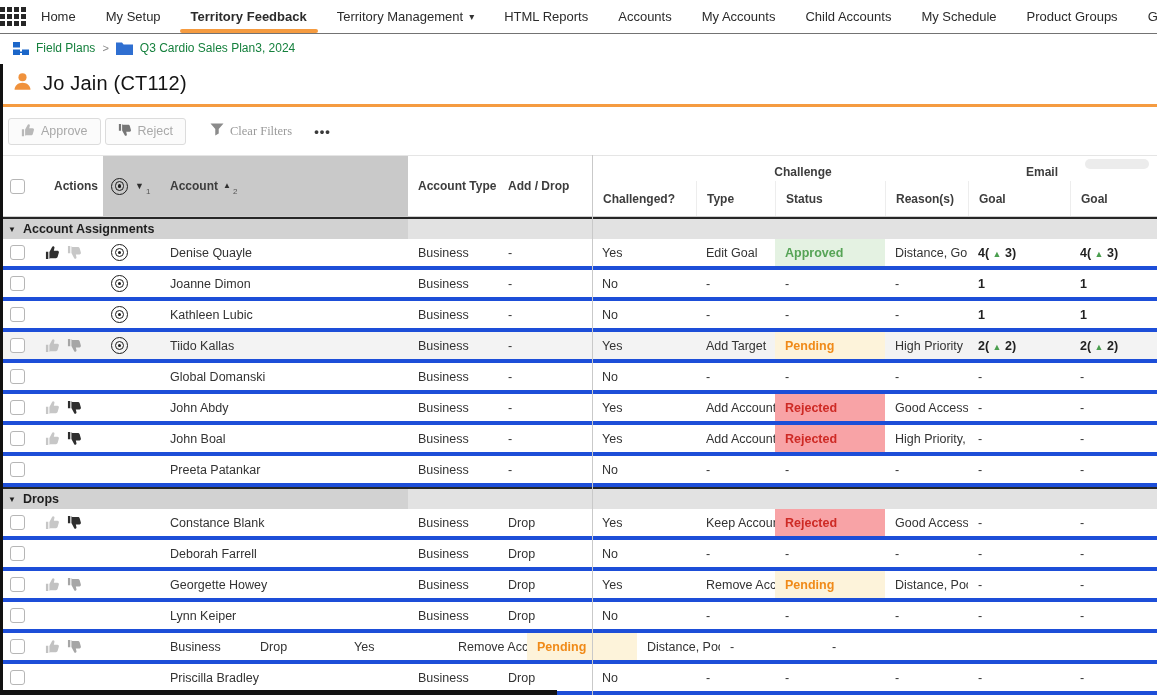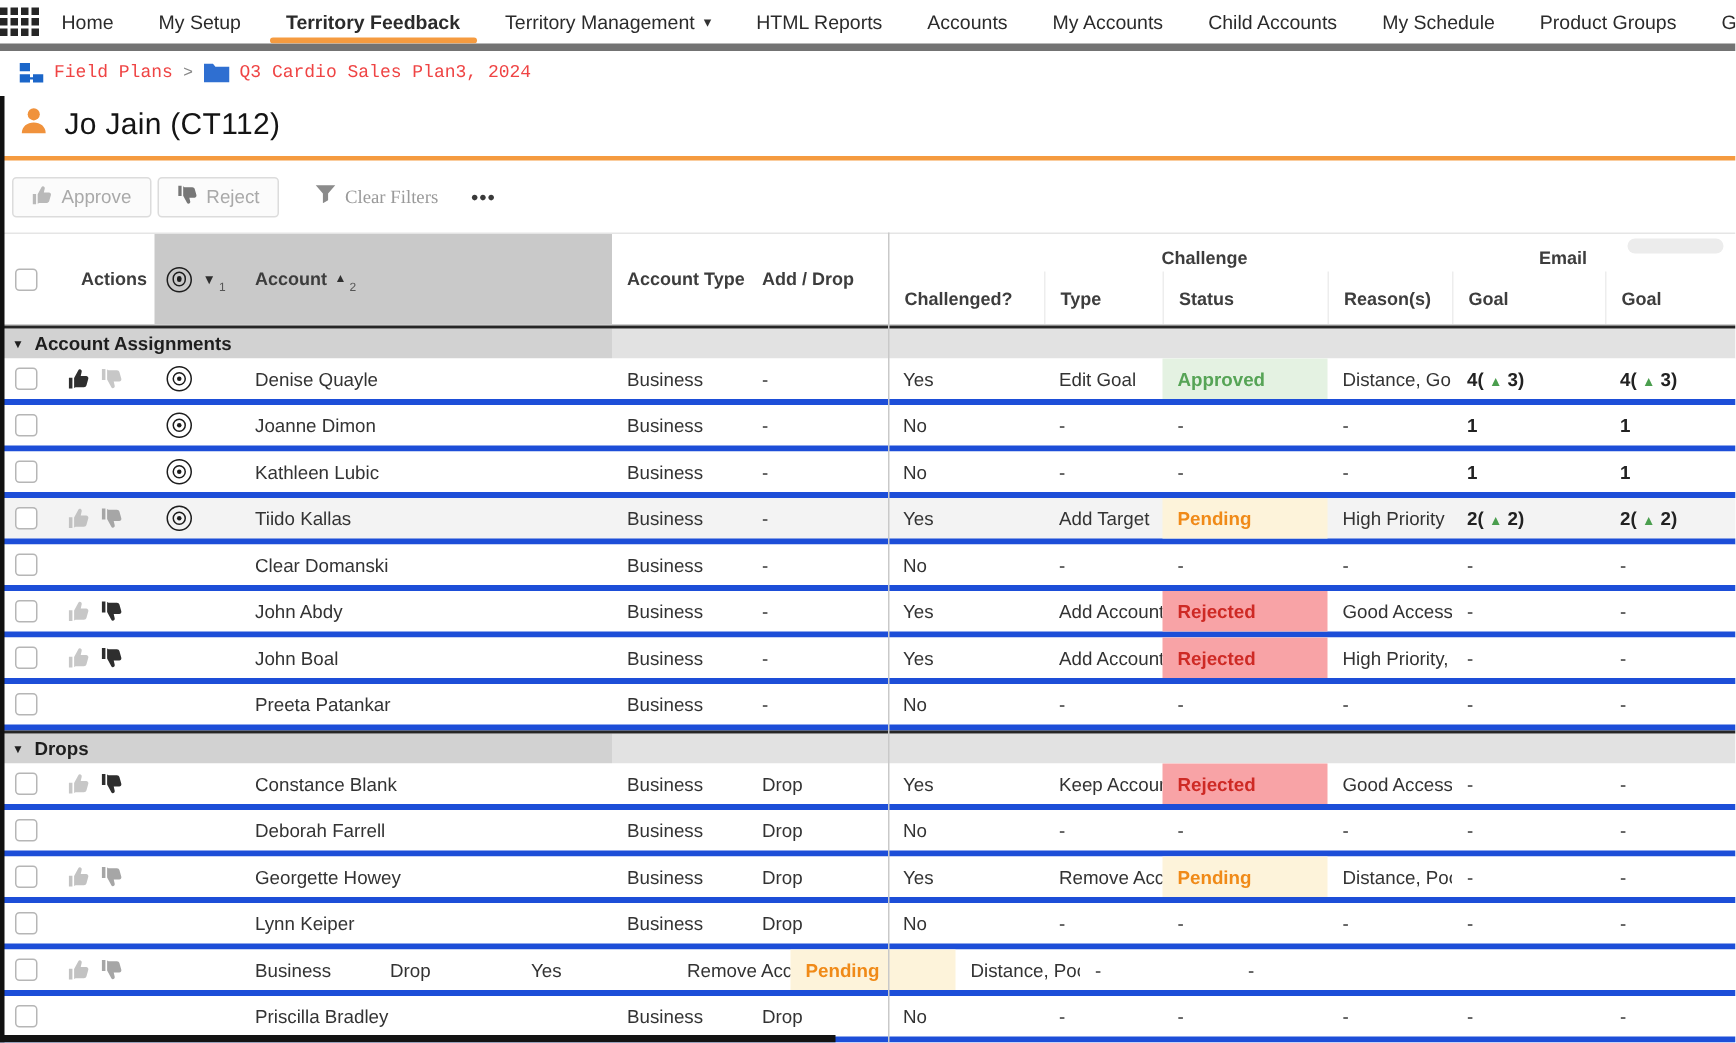--- a/index.html
+++ b/index.html
@@ -1,36 +1,36 @@
 <!DOCTYPE html>
 <html><head>
 <meta charset="utf-8">
 <style>
   * { margin:0; padding:0; box-sizing:border-box; }
   html,body { width:1157px; height:695px; overflow:hidden; background:#fff;
     font-family:"Liberation Sans", sans-serif; color:#333; }
   .app { position:relative; width:1157px; height:695px; background:#fff; }
 
   
-  .topnav { height:34px; display:flex; align-items:stretch; border-bottom:5px solid #737373;
+  .topnav { height:34px; display:flex; align-items:stretch; border-bottom:1px solid #737373;
     background:#fff; white-space:nowrap; overflow:hidden; }
   .waffle { width:44px; display:flex; align-items:center; justify-content:center; cursor:pointer; }
   .waffle-grid { display:grid; grid-template-columns:repeat(4,5px); grid-template-rows:repeat(3,5px); gap:2px; }
   .waffle-grid i { background:#262626; }
   .tab { position:relative; display:flex; align-items:center; padding:0 15px; font-size:13px;
     color:#2b2b2b; cursor:pointer; }
   .tab.active { font-weight:700; }
   .tab.active::after { content:""; position:absolute; left:4px; right:4px; bottom:0; height:4px;
     background:#f59b40; border-radius:2px; }
   .tabcaret { font-size:10px; margin-left:6px; color:#333; }
 
   
   .crumbs { height:28px; display:flex; align-items:center; padding-left:13px; gap:7px;
     font-size:12px; }
-  .crumb-link { color:#ef4444; cursor:pointer;font-family:Liberation Mono, monospace; }
+  .crumb-link { color:#15803d; cursor:pointer; }
   .crumb-sep { color:#888; font-size:11px; }
   .tree-icon svg, .folder-icon svg { display:block; }
 
   
   .titlebar { height:42px; display:flex; align-items:center; gap:11px; padding-left:13px; }
   .page-title { font-size:20px; color:#141414; letter-spacing:.2px; }
   .orange-rule { height:3px; background:#f59b40; }
 
   
   .toolbar { height:48px; display:flex; align-items:center; gap:4px; padding-left:8px; }
@@ -409,21 +409,21 @@
             <span class="gval">2</span>
             <span class="gpar"> ( <span class="uparrow">▲</span> 2)</span>
           </div>
         </div>
         <div class="row">
           <div class="cell c0">
             <span class="checkbox"></span>
           </div>
           <div class="cell c1 icons"></div>
           <div class="cell c2" style="padding-left:8px;"></div>
-          <div class="cell c3">Clear Domanski</div>
+          <div class="cell c3">Global Domanski</div>
           <div class="cell c4">Business</div>
           <div class="cell c5">-</div>
           <div class="cell c6">No</div>
           <div class="cell c7">-</div>
           <div class="cell c8 ">-</div>
           <div class="cell c9">-</div>
           <div class="cell c10">
             <span class="dash">-</span>
           </div>
           <div class="cell c11">

